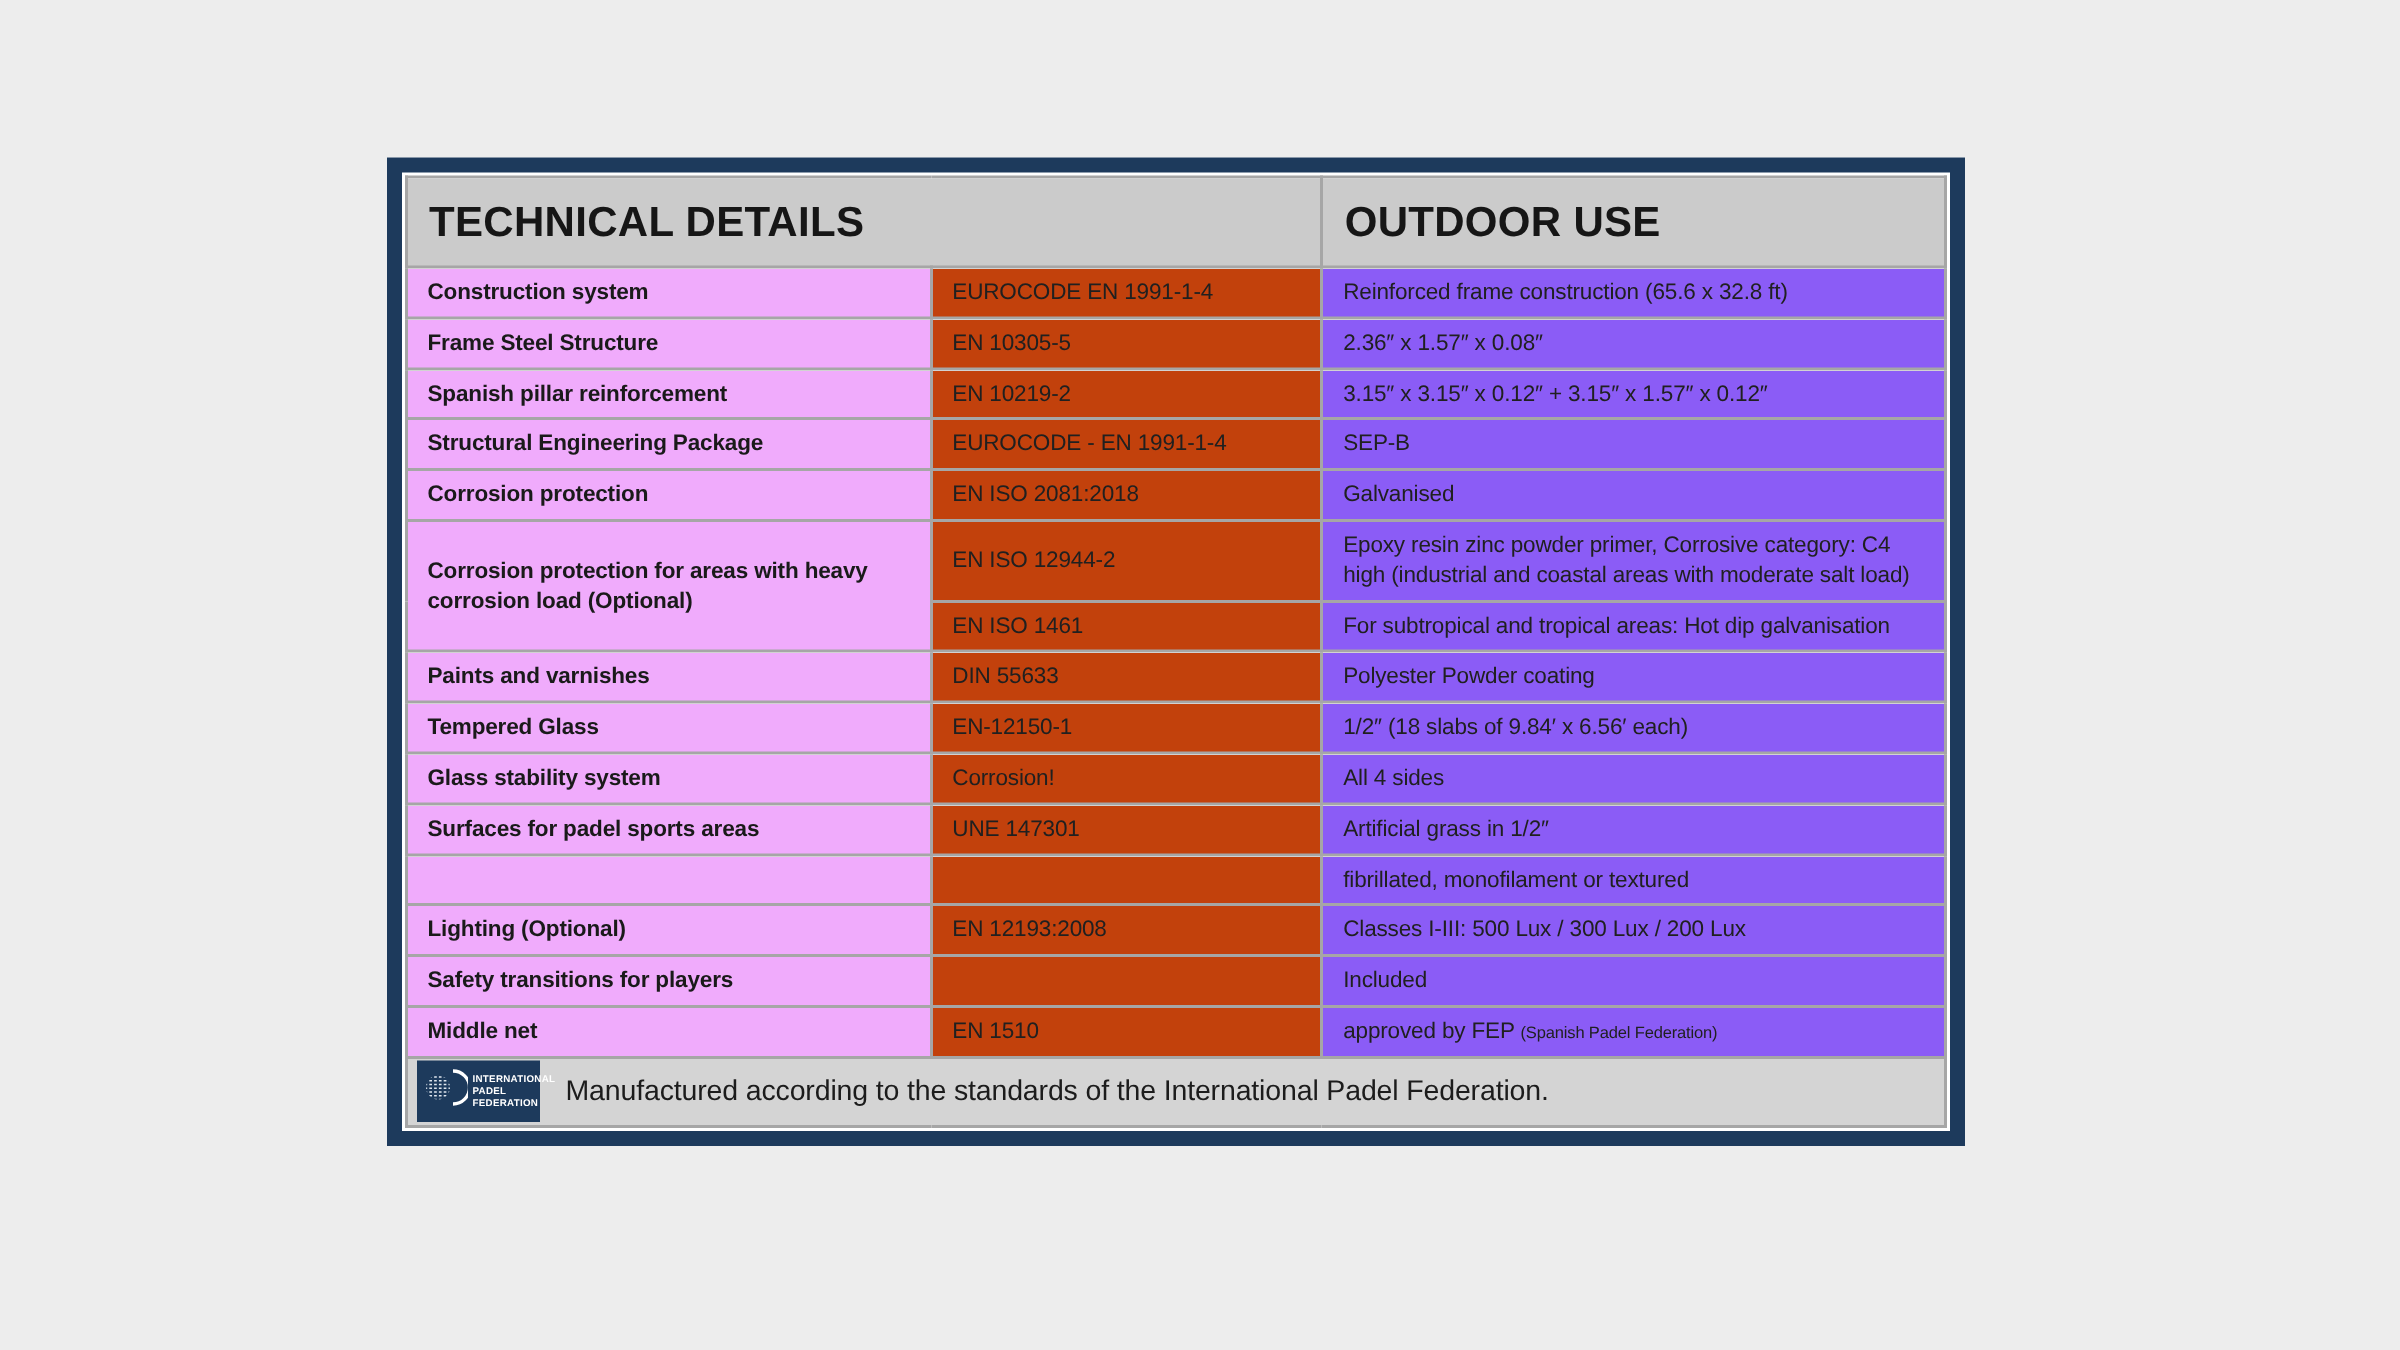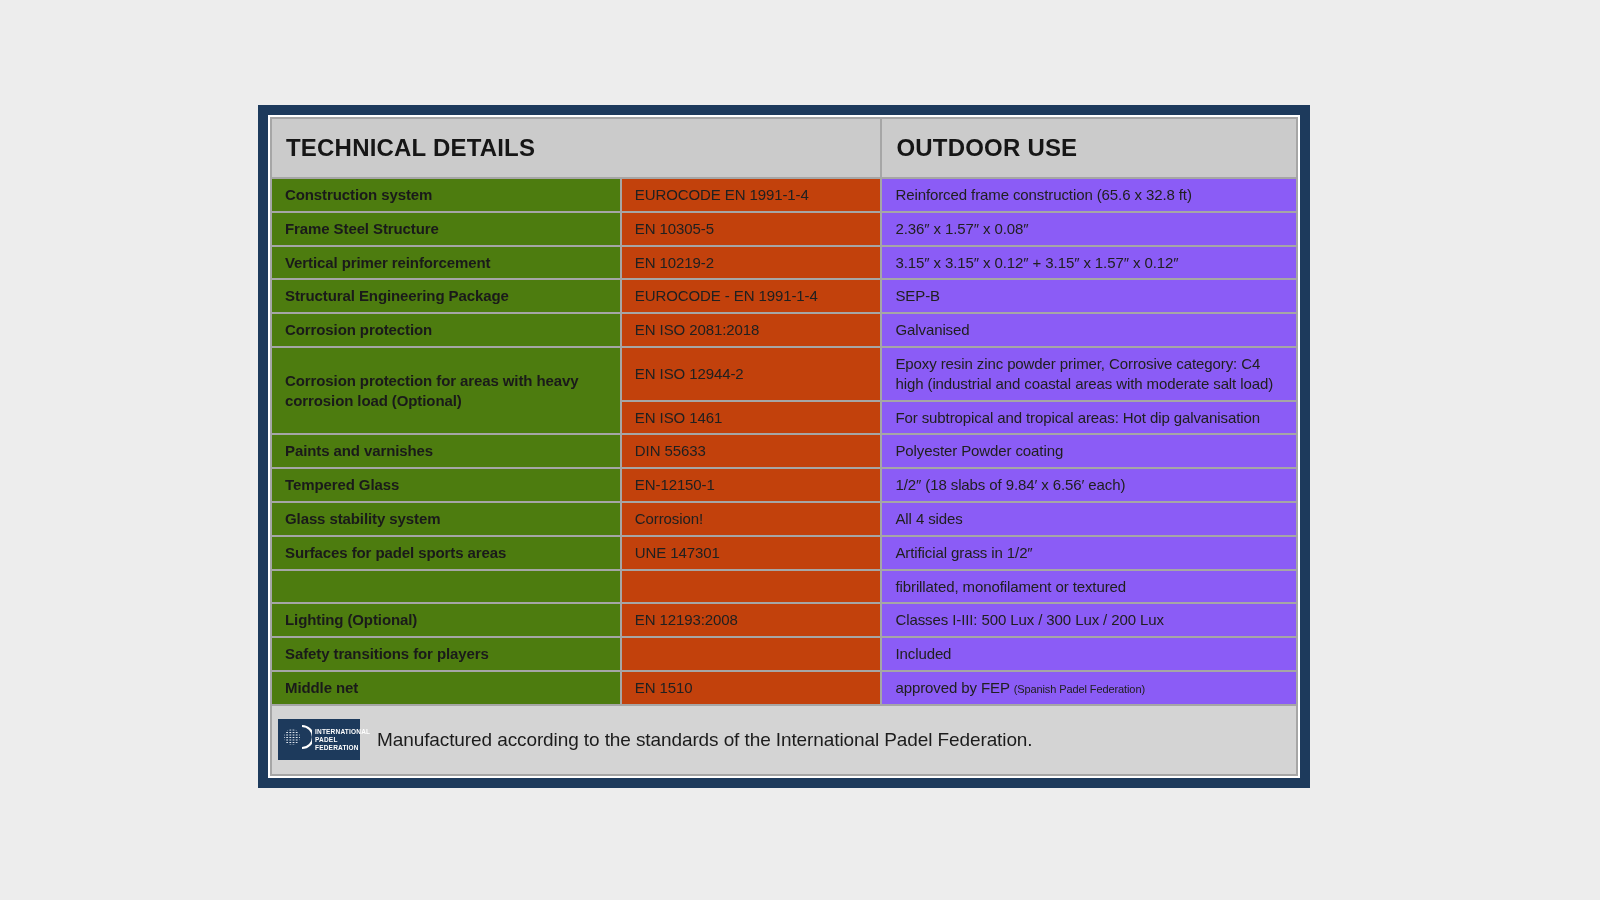--- a/index.html
+++ b/index.html
@@ -31,43 +31,43 @@
     padding:6px 13px;
     font-size:15px;
     line-height:1.32;
     color:#202020;
     letter-spacing:-0.1px;
     overflow:hidden;
   }
   th.hdr{
     background:#cbcbcb;
     text-align:left;
-    font-size:24px;
+    font-size:28px;
     font-weight:bold;
     color:#161616;
     height:46px;
     letter-spacing:0.2px;
     padding-left:14px;
   }
   td.lbl{
-    background:#4d7c0f;
+    background:#f0abfc;
     font-weight:bold;
     color:#1a1a1a;
   }
   td.std{
     background:#c2410c;
   }
   td.val{
     background:#8b5cf6;
   }
   td.val b{font-weight:normal;}
   .note-small{font-size:11px;}
   tr.footer-row td{
     background:#d4d4d4;
-    padding:12px 6px;
+    padding:0 6px;
     height:44px;
   }
   .footer-inner{
     display:flex;
     align-items:center;
   }
   .ipf-logo{
     width:82px;height:41px;
     background:#1d3a5c;
     display:flex;
@@ -112,21 +112,21 @@
       <td class="lbl">Construction system</td>
       <td class="std">EUROCODE EN 1991-1-4</td>
       <td class="val">Reinforced frame construction (65.6 x 32.8 ft)</td>
     </tr>
     <tr>
       <td class="lbl">Frame Steel Structure</td>
       <td class="std">EN 10305-5</td>
       <td class="val">2.36″ x 1.57″ x 0.08″</td>
     </tr>
     <tr>
-      <td class="lbl">Vertical primer reinforcement</td>
+      <td class="lbl">Spanish pillar reinforcement</td>
       <td class="std">EN 10219-2</td>
       <td class="val">3.15″ x 3.15″ x 0.12″ + 3.15″ x 1.57″ x 0.12″</td>
     </tr>
     <tr>
       <td class="lbl">Structural Engineering Package</td>
       <td class="std">EUROCODE - EN 1991-1-4</td>
       <td class="val">SEP-B</td>
     </tr>
     <tr>
       <td class="lbl">Corrosion protection</td>

